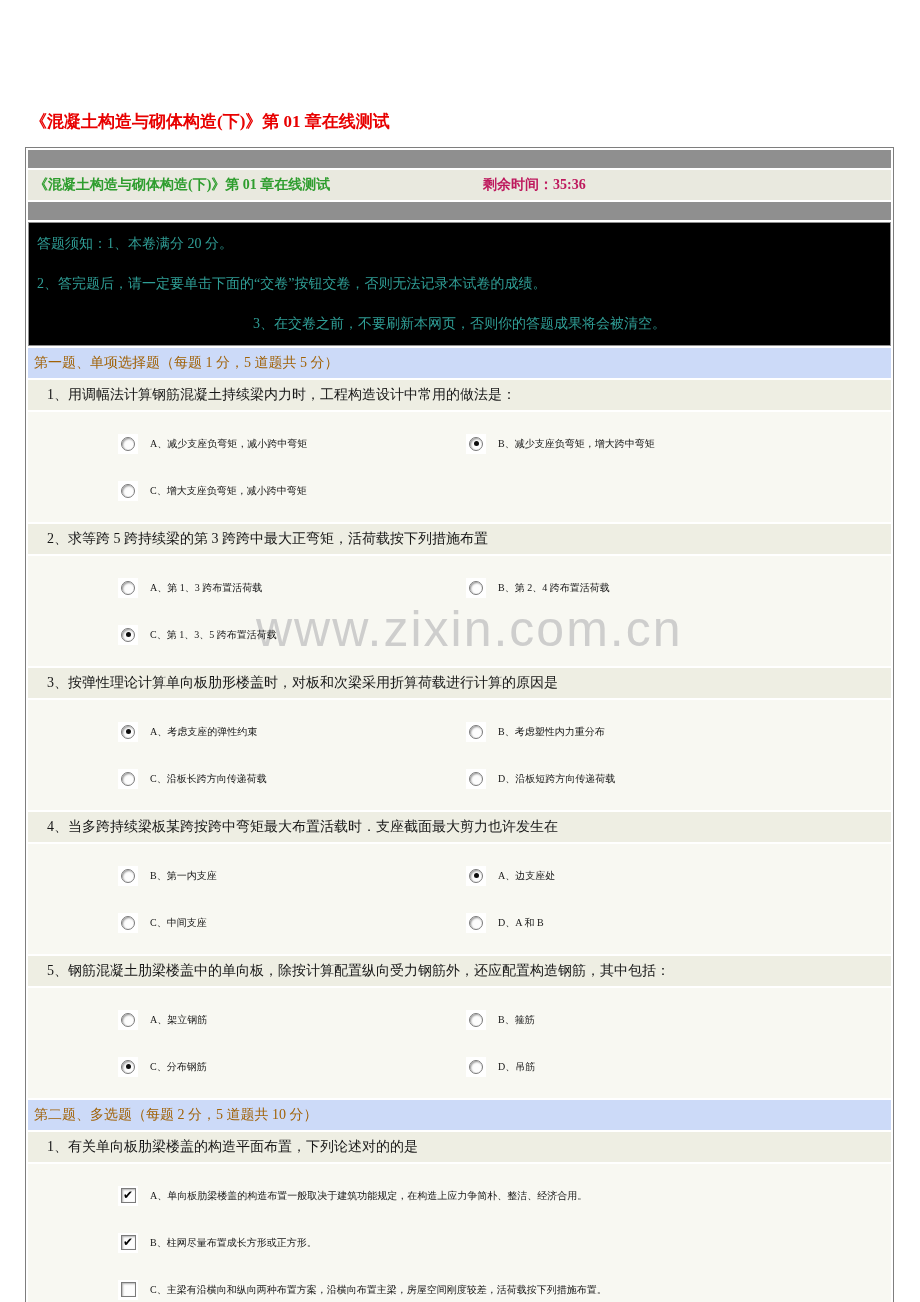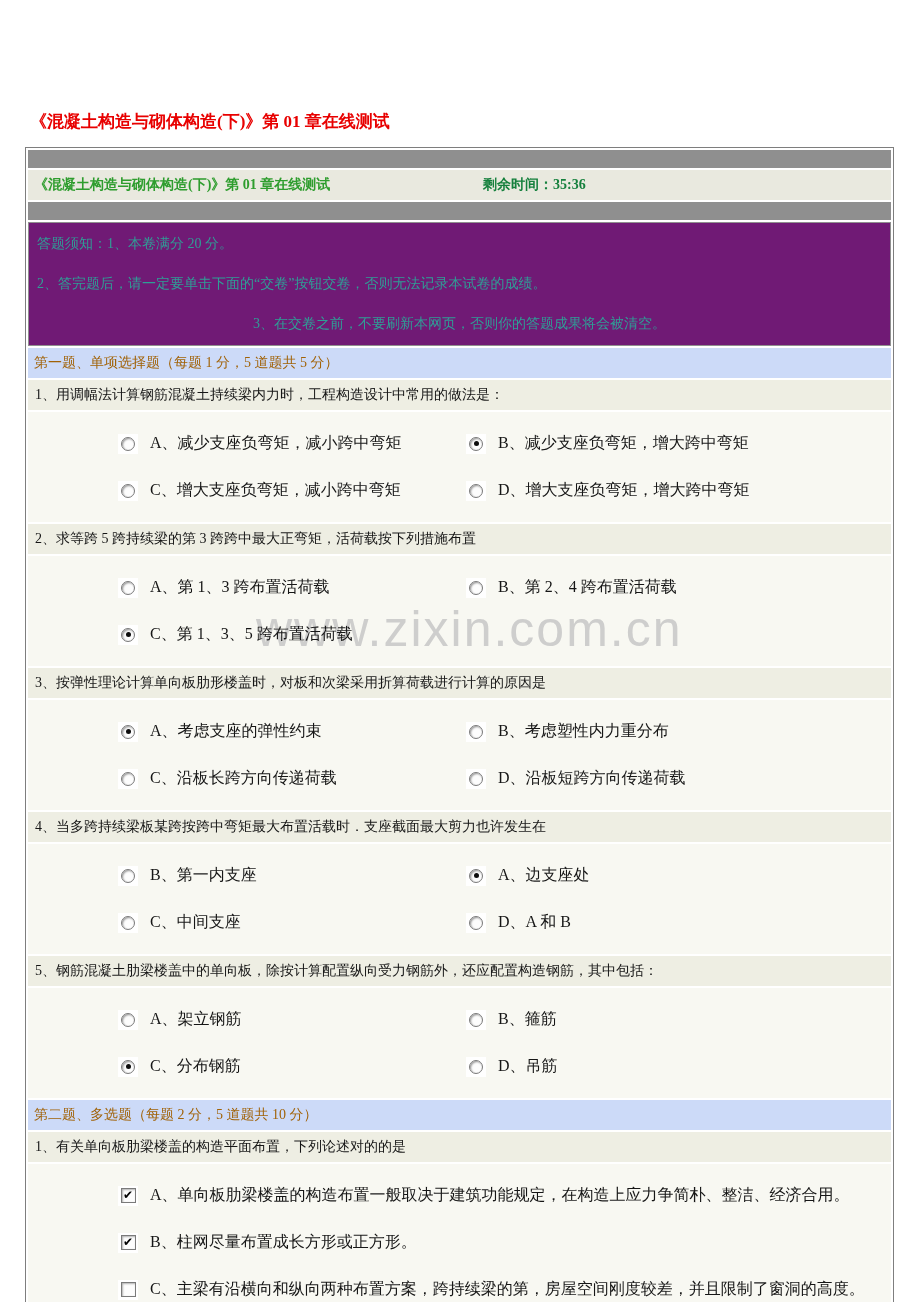--- a/index.html
+++ b/index.html
@@ -14,44 +14,44 @@
     position:absolute;left:25px;top:147px;width:869px;
     border:1px solid #7e7e7e;border-bottom:2px solid #7e7e7e;
     background:#ffffff;padding:2px;box-sizing:border-box;
   }
   .bar{height:18px;background:#8f8f8f;margin-bottom:2px;}
   .head-row{
     position:relative;height:30px;background:#e9e9df;margin-bottom:2px;
     display:flex;align-items:center;font-size:14px;font-weight:bold;
   }
   .head-title{color:#2e9d2e;margin-left:6px;position:relative;z-index:3;}
-  .timer{position:absolute;left:455px;color:#15803d;z-index:3;}
+  .timer{position:absolute;left:455px;color:#be185d;z-index:3;}
   .notice{
-    background:#701a75;border:1px solid #8f8f8f;margin-bottom:2px;
+    background:#000000;border:1px solid #8f8f8f;margin-bottom:2px;
     padding:4px 8px 2px 8px;color:#2f9e96;font-size:14px;
   }
   .notice p{margin:8px 0 22px 0;position:relative;z-index:3;}
   .notice p:last-child{margin-bottom:10px;text-align:center;}
   .sec-header{
     height:30px;line-height:30px;background:#ccdaf8;color:#a16207;
     padding-left:6px;font-size:14px;margin-bottom:2px;
   }
   .sec-header span{position:relative;z-index:3;}
   .q-title{
-    height:30px;line-height:30px;background:#eeeee3;padding-left:7px;
+    height:30px;line-height:30px;background:#eeeee3;padding-left:19px;
     font-size:14px;margin-bottom:2px;
   }
   .q-title span{position:relative;z-index:3;}
   .q-options{
     background:#f8f8f2;margin-bottom:2px;padding:8px 10px 8px 90px;
   }
   .q-options.single{display:grid;grid-template-columns:348px auto;}
   .q-options.multi{display:flex;flex-direction:column;}
   .opt{display:flex;align-items:center;height:47px;}
-  .opt-label{margin-left:12px;font-size:16px;color:#161616;position:relative;z-index:3;white-space:nowrap;cursor:default;}
+  .opt-label{margin-left:12px;font-size:10px;color:#161616;position:relative;z-index:3;white-space:nowrap;cursor:default;}
   .ctrl-box{
     width:20px;height:20px;background:#ffffff;flex:none;
     display:inline-flex;align-items:center;justify-content:center;
     position:relative;z-index:3;cursor:default;
   }
   .radio{
     width:12px;height:12px;border-radius:50%;background:#fdfdfd;
     border:1px solid #7a7a7a;box-shadow:inset 1px 1px 2px rgba(0,0,0,.40);
     display:flex;align-items:center;justify-content:center;
   }
@@ -104,26 +104,20 @@
             <span class="radio checked"></span>
           </span>
           <span class="opt-label">B、减少支座负弯矩，增大跨中弯矩</span>
         </div>
         <div class="opt">
           <span class="ctrl-box">
             <span class="radio"></span>
           </span>
           <span class="opt-label">C、增大支座负弯矩，减小跨中弯矩</span>
         </div>
-        <div class="opt">
-          <span class="ctrl-box">
-            <span class="radio"></span>
-          </span>
-          <span class="opt-label">D、增大支座负弯矩，增大跨中弯矩</span>
-        </div>
       </div>
       <div class="q-title"><span>2、求等跨 5 跨持续梁的第 3 跨跨中最大正弯矩，活荷载按下列措施布置</span></div>
       <div class="q-options single">
         <div class="opt">
           <span class="ctrl-box">
             <span class="radio"></span>
           </span>
           <span class="opt-label">A、第 1、3 跨布置活荷载</span>
         </div>
         <div class="opt">
@@ -232,19 +226,19 @@
         <div class="opt">
           <span class="ctrl-box">
             <span class="checkbox checked"></span>
           </span>
           <span class="opt-label">B、柱网尽量布置成长方形或正方形。</span>
         </div>
         <div class="opt">
           <span class="ctrl-box">
             <span class="checkbox"></span>
           </span>
-          <span class="opt-label">C、主梁有沿横向和纵向两种布置方案，跨持续梁的第，房屋空间刚度较差，并且限制了窗洞的高度。</span>
+          <span class="opt-label">C、主梁有沿横向和纵向两种布置方案，沿横向布置主梁，房屋空间刚度较差，活荷载按下列措施布置。</span>
         </div>
       </div>
     </div>
 
   <div class="watermark">www.zixin.com.cn</div>
 </div>
 
 </body></html>

